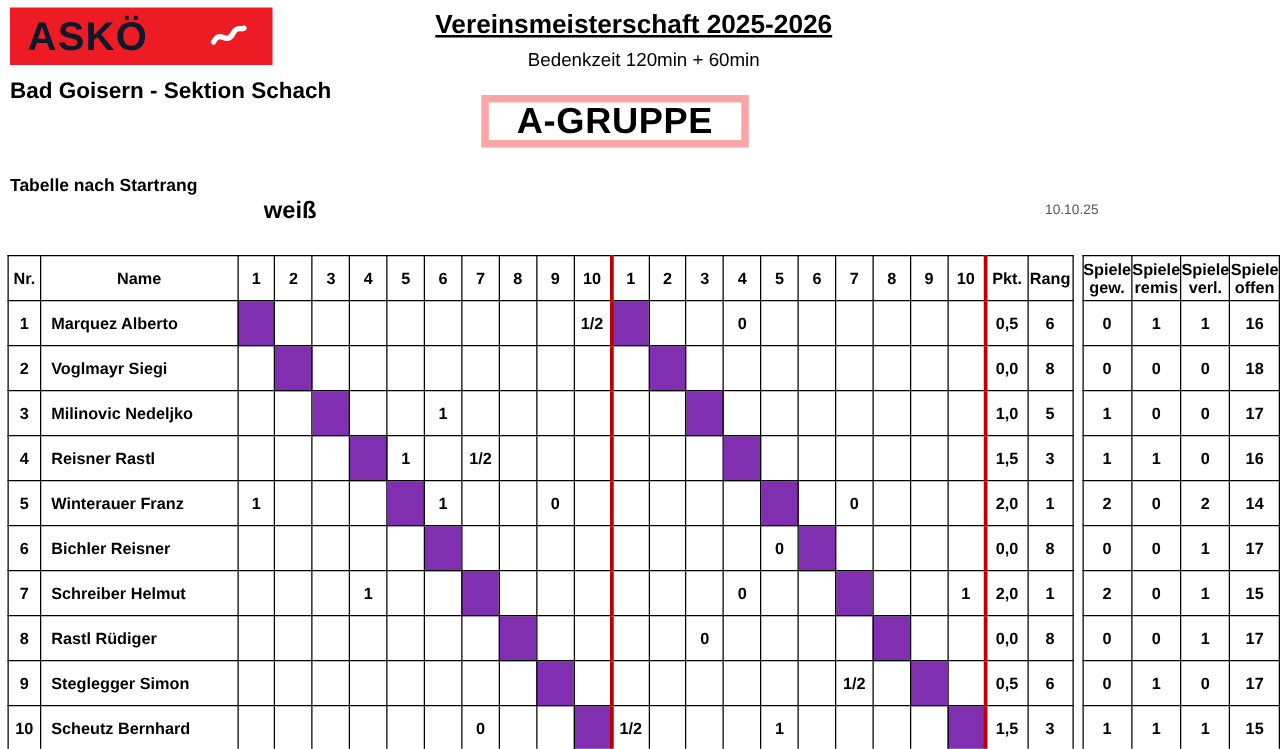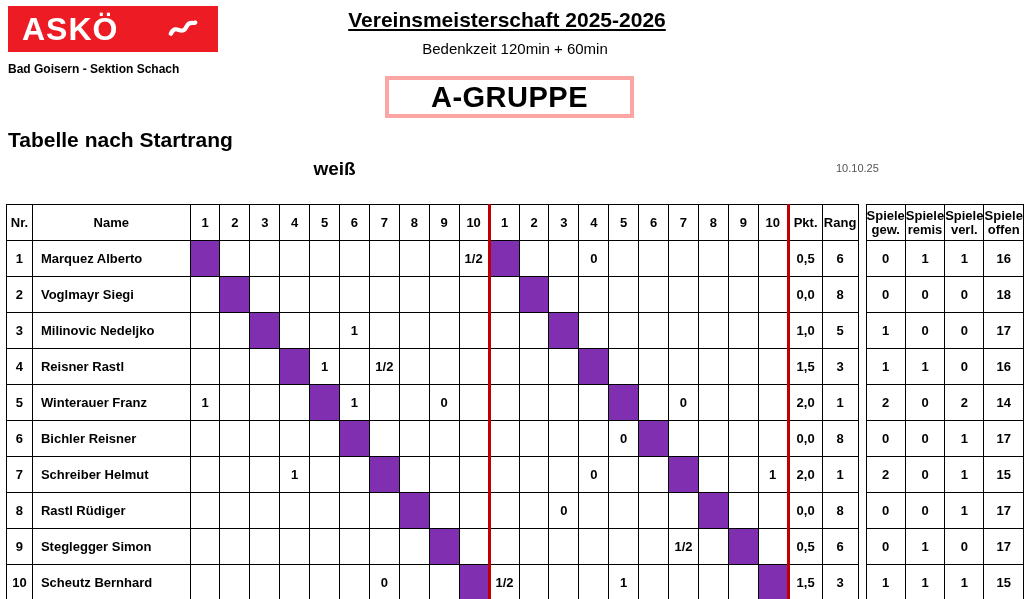--- a/index.html
+++ b/index.html
@@ -27,46 +27,46 @@
     top: 6px;
     width: 210px;
     height: 46px;
     background: #ED1C24;
     display: flex;
     align-items: center;
     padding-left: 14px;
     box-sizing: border-box;
   }
   .logo-text {
-    color: #ffffff;
+    color: #0f172a;
     font-size: 32px;
     font-weight: bold;
     letter-spacing: 1px;
     line-height: 1;
   }
   .logo-mark {
     position: absolute;
     right: 20px;
     top: 8px;
     width: 30px;
     height: 30px;
     color: #ffffff;
   }
   .club-line {
     position: absolute;
     left: 8px;
     top: 62px;
-    font-size: 12px;
+    font-size: 18px;
     font-weight: bold;
   }
   .table-caption {
     position: absolute;
     left: 8px;
-    top: 128px;
-    font-size: 21px;
+    top: 140px;
+    font-size: 14px;
     font-weight: bold;
   }
   .main-title {
     position: absolute;
     left: 312px;
     top: 8px;
     width: 390px;
     text-align: center;
     font-size: 21px;
     font-weight: bold;
@@ -77,23 +77,23 @@
     left: 320px;
     top: 40px;
     width: 390px;
     text-align: center;
     font-size: 15px;
   }
   .group-box {
     position: absolute;
     left: 385px;
     top: 76px;
-    width: 249px;
+    width: 214px;
     height: 42px;
-    border: 4px solid #fca5a5;
+    border: 6px solid #fca5a5;
     display: flex;
     align-items: center;
     justify-content: center;
     box-sizing: border-box;
   }
   .group-box span {
     font-size: 29px;
     font-weight: bold;
     letter-spacing: 0.5px;
   }
@@ -101,23 +101,23 @@
   
   .colgroup-row {
     position: absolute;
     top: 158px;
     left: 0;
     width: 1024px;
     height: 28px;
   }
   .colgroup-weiss {
     position: absolute;
-    left: 182px;
+    left: 211px;
     width: 305px;
-    text-align: center;
+    text-align: left;
     font-size: 19px;
     font-weight: bold;
   }
   .colgroup-schwarz {
     position: absolute;
     left: 510px;
     width: 305px;
     text-align: center;
     font-size: 19px;
     font-weight: bold;

